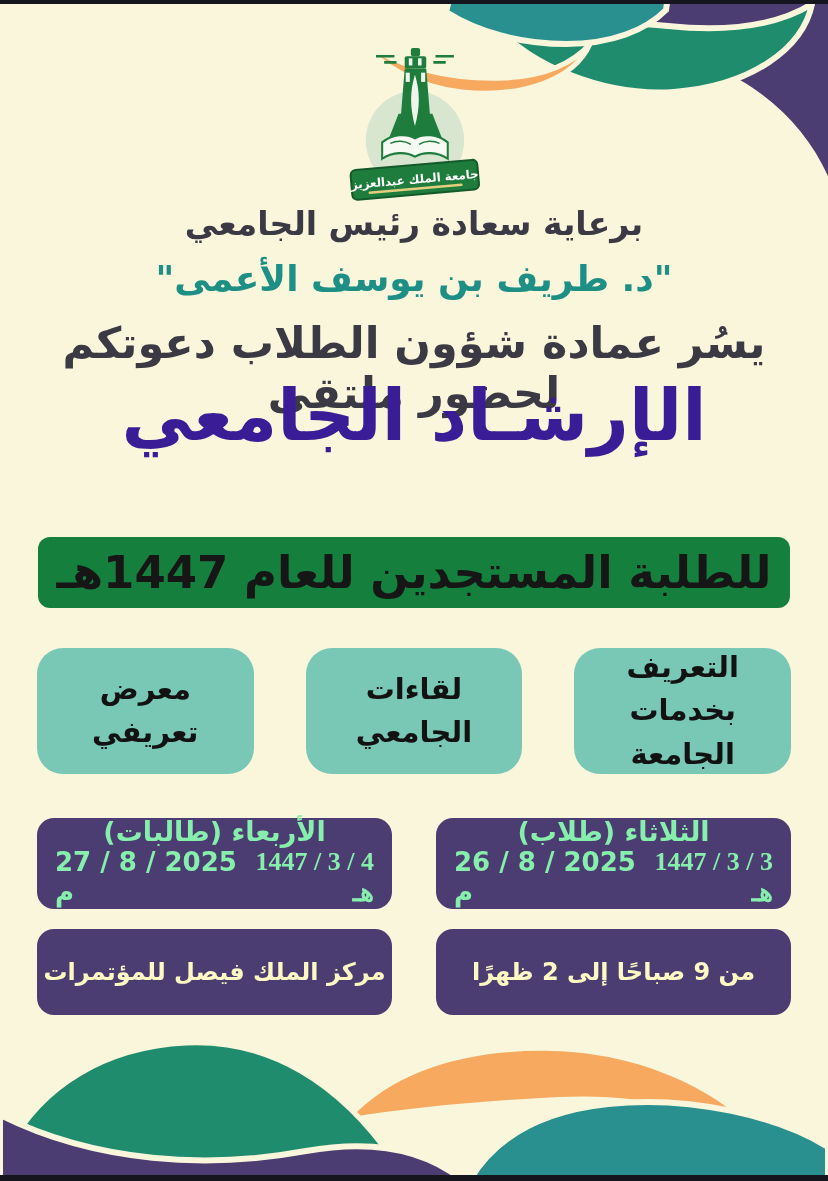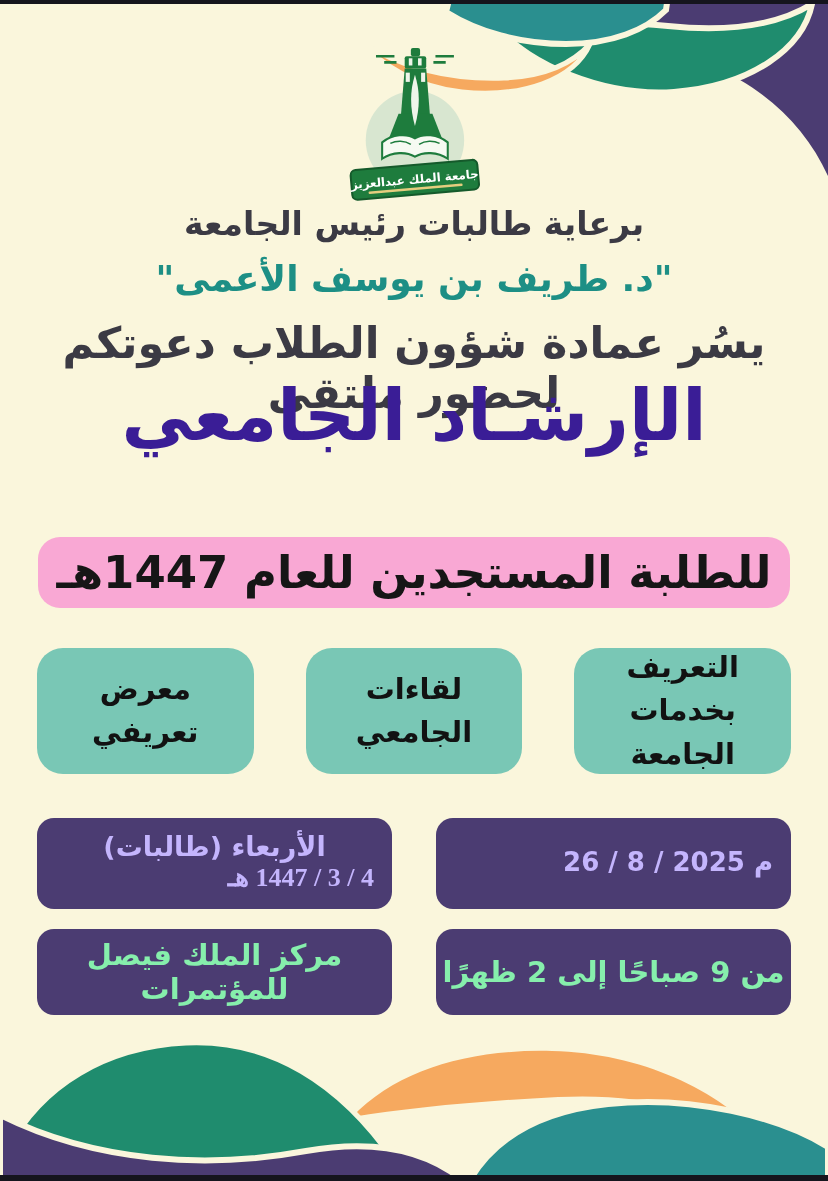--- a/index.html
+++ b/index.html
@@ -16,44 +16,44 @@
   .decor.top{top:0;height:180px;}
   .decor.bottom{bottom:0;height:160px;}
   .logo{position:absolute;top:46px;left:346px;width:142px;height:162px;}
   .center-line{position:absolute;width:100%;text-align:center;color:#3B3A44;}
   .patronage{top:204px;font-size:33px;font-weight:bold;}
   .president{top:258px;font-size:36px;font-weight:bold;color:#1D8F85;}
   .invitation{top:318px;font-size:43px;font-weight:bold;}
   .event-title{top:374px;font-size:71px;font-weight:bold;color:#3A1D96;letter-spacing:-1px;}
   .banner{
     position:absolute;top:537px;left:38px;right:38px;height:71px;
-    background:#f9a8d4;border-radius:22px;
+    background:#15803d;border-radius:12px;
     display:flex;align-items:center;justify-content:center;
     font-size:45px;font-weight:bold;color:#161616;
   }
   .features{position:absolute;top:648px;left:37px;right:37px;height:126px;display:flex;gap:52px;justify-content:center;}
   .feature{
     flex:1;background:#79C7B5;border-radius:26px;
     display:flex;align-items:center;justify-content:center;text-align:center;
     font-size:29px;font-weight:bold;color:#121212;line-height:1.5;padding:0 12px;
   }
   .sessions{position:absolute;top:818px;left:37px;right:37px;height:91px;display:flex;gap:44px;}
   .session{
-    flex:1;background:#4B3C72;border-radius:17px;color:#c4b5fd;
+    flex:1;background:#4B3C72;border-radius:17px;color:#86efac;
     display:flex;flex-direction:column;justify-content:center;gap:0;padding:4px 18px 8px;
   }
   .session-day{text-align:center;font-size:27px;font-weight:bold;}
   .session-dates{display:flex;justify-content:space-between;align-items:center;font-size:26px;font-weight:bold;}
   .hijri{direction:rtl;unicode-bidi:plaintext;font-family:Liberation Serif, serif;}
   .greg{direction:ltr;unicode-bidi:embed;}
   .info-row{position:absolute;top:929px;left:37px;right:37px;height:86px;display:flex;gap:44px;}
   .info-box{
-    flex:1;background:#4B3C72;border-radius:17px;color:#86efac;
+    flex:1;background:#4B3C72;border-radius:17px;color:#fef9c3;
     display:flex;align-items:center;justify-content:center;
-    font-size:29px;font-weight:bold;text-align:center;
+    font-size:24px;font-weight:bold;text-align:center;
   }
 </style>
 </head>
 <body>
 
 <div class="edge-strip top"></div>
 
 <svg class="decor top" viewBox="0 0 828 180" preserveAspectRatio="none">
   <path d="M536,0 L828,0 L828,176 C806,128 768,90 712,66 C658,42 592,22 536,0 Z" fill="#4B3C72"></path>
   <path d="M500,30 C545,24 612,20 668,26 C737,33 783,22 812,4 C803,48 752,86 674,92 C600,97 528,62 500,30 Z" fill="#1F8C6E" stroke="#FAF6DC" stroke-width="6"></path>
@@ -81,46 +81,49 @@
     <path d="M34,94 C44,86 58,85 66,90 C74,85 88,86 98,94 L98,110 C88,103 74,103 66,108 C58,103 44,103 34,110 Z" fill="#F6FAF2" stroke="#1E7C3D" stroke-width="2"></path>
     <path d="M42,95 c6,-3 14,-3 20,1 M70,96 c6,-4 14,-4 20,-1" stroke="#1E7C3D" stroke-width="1.5" fill="none"></path>
   </g>
   <g transform="rotate(-5 66 132)">
     <rect x="4" y="116" width="124" height="29" rx="5" fill="#1E7C3D" stroke="#155A2B" stroke-width="2"></rect>
     <text x="66" y="134" font-size="11.5" font-weight="bold" fill="#FFFFFF" text-anchor="middle">جامعة الملك عبدالعزيز</text>
     <rect x="20" y="138" width="92" height="2.5" rx="1" fill="#E4CD7E"></rect>
   </g>
 </svg>
 
-<div class="center-line patronage">برعاية طالبات رئيس الجامعة</div>
+<div class="center-line patronage">برعاية سعادة رئيس الجامعي</div>
 
 <div class="center-line president">"د. طريف بن يوسف الأعمى"</div>
 
 <div class="center-line invitation">يسُر عمادة شؤون الطلاب دعوتكم لحضور ملتقى</div>
 
 <div class="center-line event-title">الإرشـاد الجامعي</div>
 
 <div class="banner">للطلبة المستجدين للعام 1447هـ</div>
 
 <div class="features">
   <div class="feature">التعريف بخدمات الجامعة</div>
   <div class="feature">لقاءات الجامعي</div>
   <div class="feature">معرض تعريفي</div>
 </div>
 
 <div class="sessions">
   <div class="session">
+    <div class="session-day">الثلاثاء (طلاب)</div>
     <div class="session-dates">
+      <span class="hijri">3 / 3 / 1447 هـ</span>
       <span class="greg">26 / 8 / 2025 م</span>
     </div>
   </div>
   <div class="session">
     <div class="session-day">الأربعاء (طالبات)</div>
     <div class="session-dates">
       <span class="hijri">4 / 3 / 1447 هـ</span>
+      <span class="greg">27 / 8 / 2025 م</span>
     </div>
   </div>
 </div>
 
 <div class="info-row">
   <div class="info-box">من 9 صباحًا إلى 2 ظهرًا</div>
   <div class="info-box">مركز الملك فيصل للمؤتمرات</div>
 </div>
 
 <svg class="decor bottom" viewBox="0 0 828 160" preserveAspectRatio="none">

